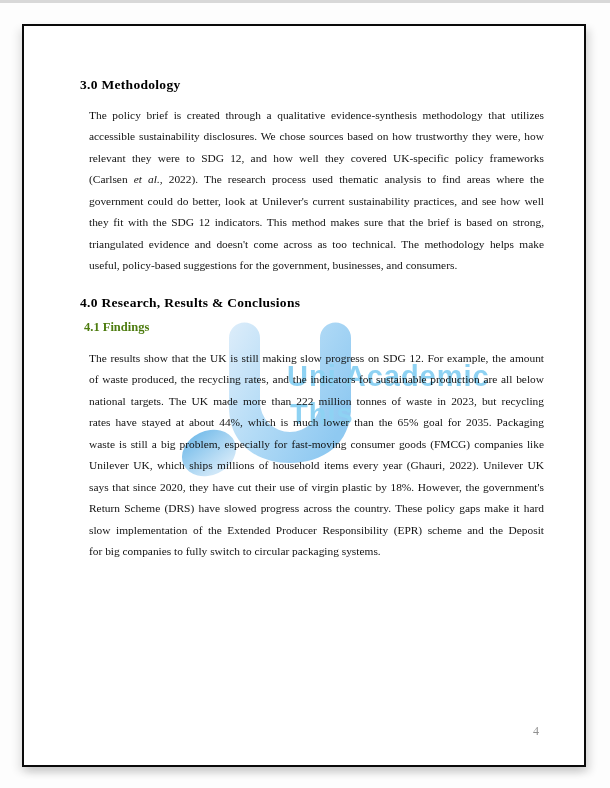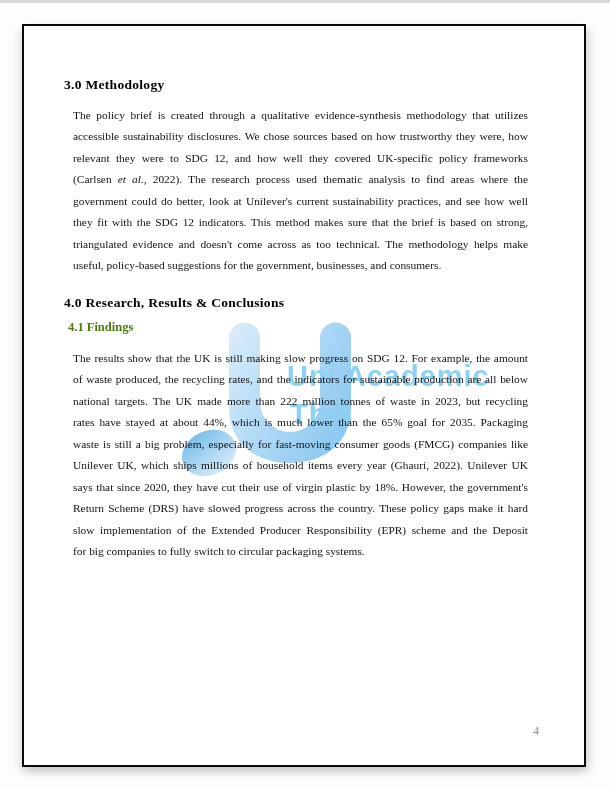--- a/index.html
+++ b/index.html
@@ -18,21 +18,21 @@
   }
   .watermark { position:absolute; inset:0; z-index:0; }
   .wm-logo { position:absolute; left:153px; top:286px; width:180px; height:170px; }
   .wm-text {
     position:absolute; font-family:"Liberation Sans","DejaVu Sans",sans-serif;
     font-weight:bold; font-size:29px; line-height:29px; letter-spacing:1px;
     color:#8ed2f3;
   }
   .wm-line1 { left:263px; top:336px; }
   .wm-line2 { left:266px; top:374px; }
-  .content { position:absolute; left:40px; top:48px; width:473px; z-index:1; }
+  .content { position:absolute; left:56px; top:48px; width:473px; z-index:1; }
   .h-main {
     margin:0; font-weight:bold; font-size:13.5px; line-height:21.5px;
     letter-spacing:0.3px; color:#000;
   }
   .h-sub {
     margin:4px; font-weight:bold; font-size:12.5px; line-height:21.5px; color:#4d7c0f;
   }
   .h-gap { margin-top:15px; }
   .para { margin:9px; }
   .para .line {

